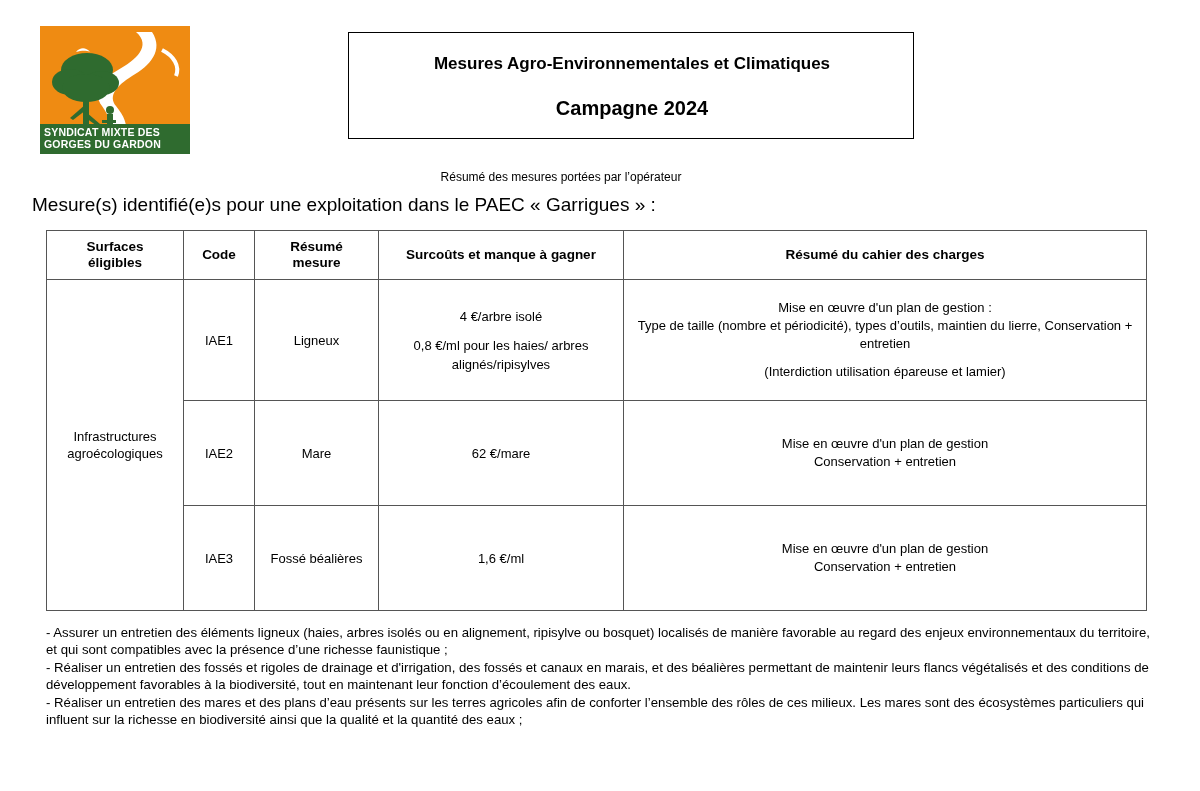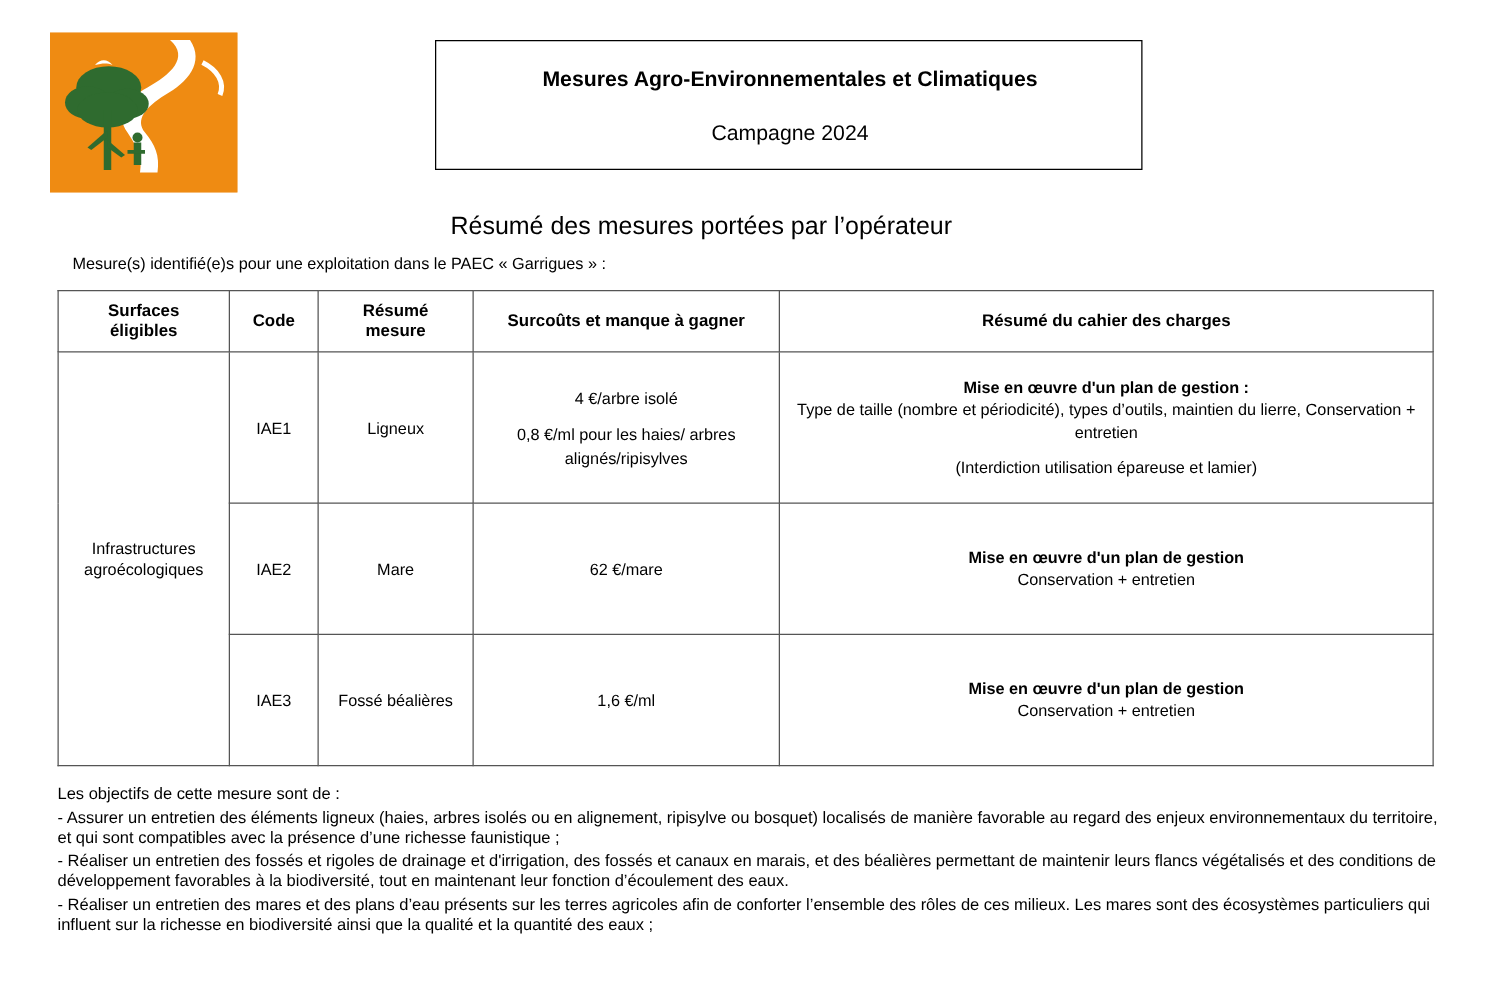--- a/index.html
+++ b/index.html
@@ -65,36 +65,36 @@
     text-align: center;
     margin-left: 48px;
     margin-top: 6px;
   }
   .title-box .line {
     font-weight: bold;
     font-size: 17px;
     line-height: 26px;
   }
   .title-box .campaign {
-    font-weight: normal;
-    font-size: 17px;
+    font-weight: bold;
+    font-size: 20px;
     margin-top: 20px;
   }
 
   
   .resume-line {
     text-align: center;
-    font-size: 20px;
+    font-size: 12px;
     margin-top: 16px;
     padding-right: 78px;
   }
   .mesure-line {
-    font-size: 13px;
+    font-size: 19px;
     margin-top: 10px;
-    padding-left: 58px;
+    padding-left: 32px;
   }
 
   
   table.maec {
     border-collapse: collapse;
     margin: 14px 0 0 46px;
     width: 1100px;
     table-layout: fixed;
   }
   table.maec th, table.maec td {
@@ -112,21 +112,21 @@
   }
   col.c-surface { width: 137px; }
   col.c-code    { width: 71px; }
   col.c-libelle { width: 124px; }
   col.c-cost    { width: 245px; }
   col.c-resume  { width: 523px; }
 
   td.surface-cell { font-size: 13px; line-height: 17px; margin-left: 44px; }
   td.cost-cell { line-height: 19px; }
   td.resume-cell { line-height: 18px; }
-  .bold { font-weight: bold; }
+  .bold { font-weight: normal; }
   .spacer-sm { height: 10px; }
 
   .row-iae1 td { height: 108px; }
   .row-iae2 td { height: 92px; }
   .row-iae3 td { height: 92px; }
 
   
   .objectives {
     margin: 14px 0 0 46px;
     width: 1110px;
@@ -167,20 +167,24 @@
           </g>
 
           <path d="M36 26 c 4 -5 10 -5 14 0 c -5 -2 -9 -1 -14 0 z" fill="#ffffff"></path>
 
           <g fill="#2f6b2f">
             <circle cx="70" cy="84" r="4"></circle>
             <rect x="67" y="88" width="6" height="18"></rect>
             <rect x="62" y="94" width="14" height="3"></rect>
           </g>
         </svg>
+        <div class="logo-caption">
+          <div>SYNDICAT MIXTE DES</div>
+          <div>GORGES DU GARDON</div>
+        </div>
       </div>
     </div>
 
     <div class="title-box">
       <div class="line">Mesures Agro-Environnementales et Climatiques</div>
       <div class="campaign">Campagne 2024</div>
     </div>
   </div>
 
   <div class="resume-line">Résumé des mesures portées par l’opérateur</div>
@@ -241,19 +245,18 @@
         <td class="cost-cell">1,6 €/ml</td>
         <td class="resume-cell">
           <div class="bold">Mise en œuvre d'un plan de gestion</div>
           <div>Conservation + entretien</div>
         </td>
       </tr>
     </tbody>
   </table>
 
   <div class="objectives">
-    <p>Les objectifs de cette mesure sont de :</p>
     <p>- Assurer un entretien des éléments ligneux (haies, arbres isolés ou en alignement, ripisylve ou bosquet) localisés de manière favorable au regard des enjeux environnementaux du territoire, et qui sont compatibles avec la présence d’une richesse faunistique ;</p>
     <p>- Réaliser un entretien des fossés et rigoles de drainage et d'irrigation, des fossés et canaux en marais, et des béalières permettant de maintenir leurs flancs végétalisés et des conditions de développement favorables à la biodiversité, tout en maintenant leur fonction d’écoulement des eaux.</p>
     <p>- Réaliser un entretien des mares et des plans d’eau présents sur les terres agricoles afin de conforter l’ensemble des rôles de ces milieux. Les mares sont des écosystèmes particuliers qui influent sur la richesse en biodiversité ainsi que la qualité et la quantité des eaux ;</p>
   </div>
 
 </div>
 
 </body></html>

